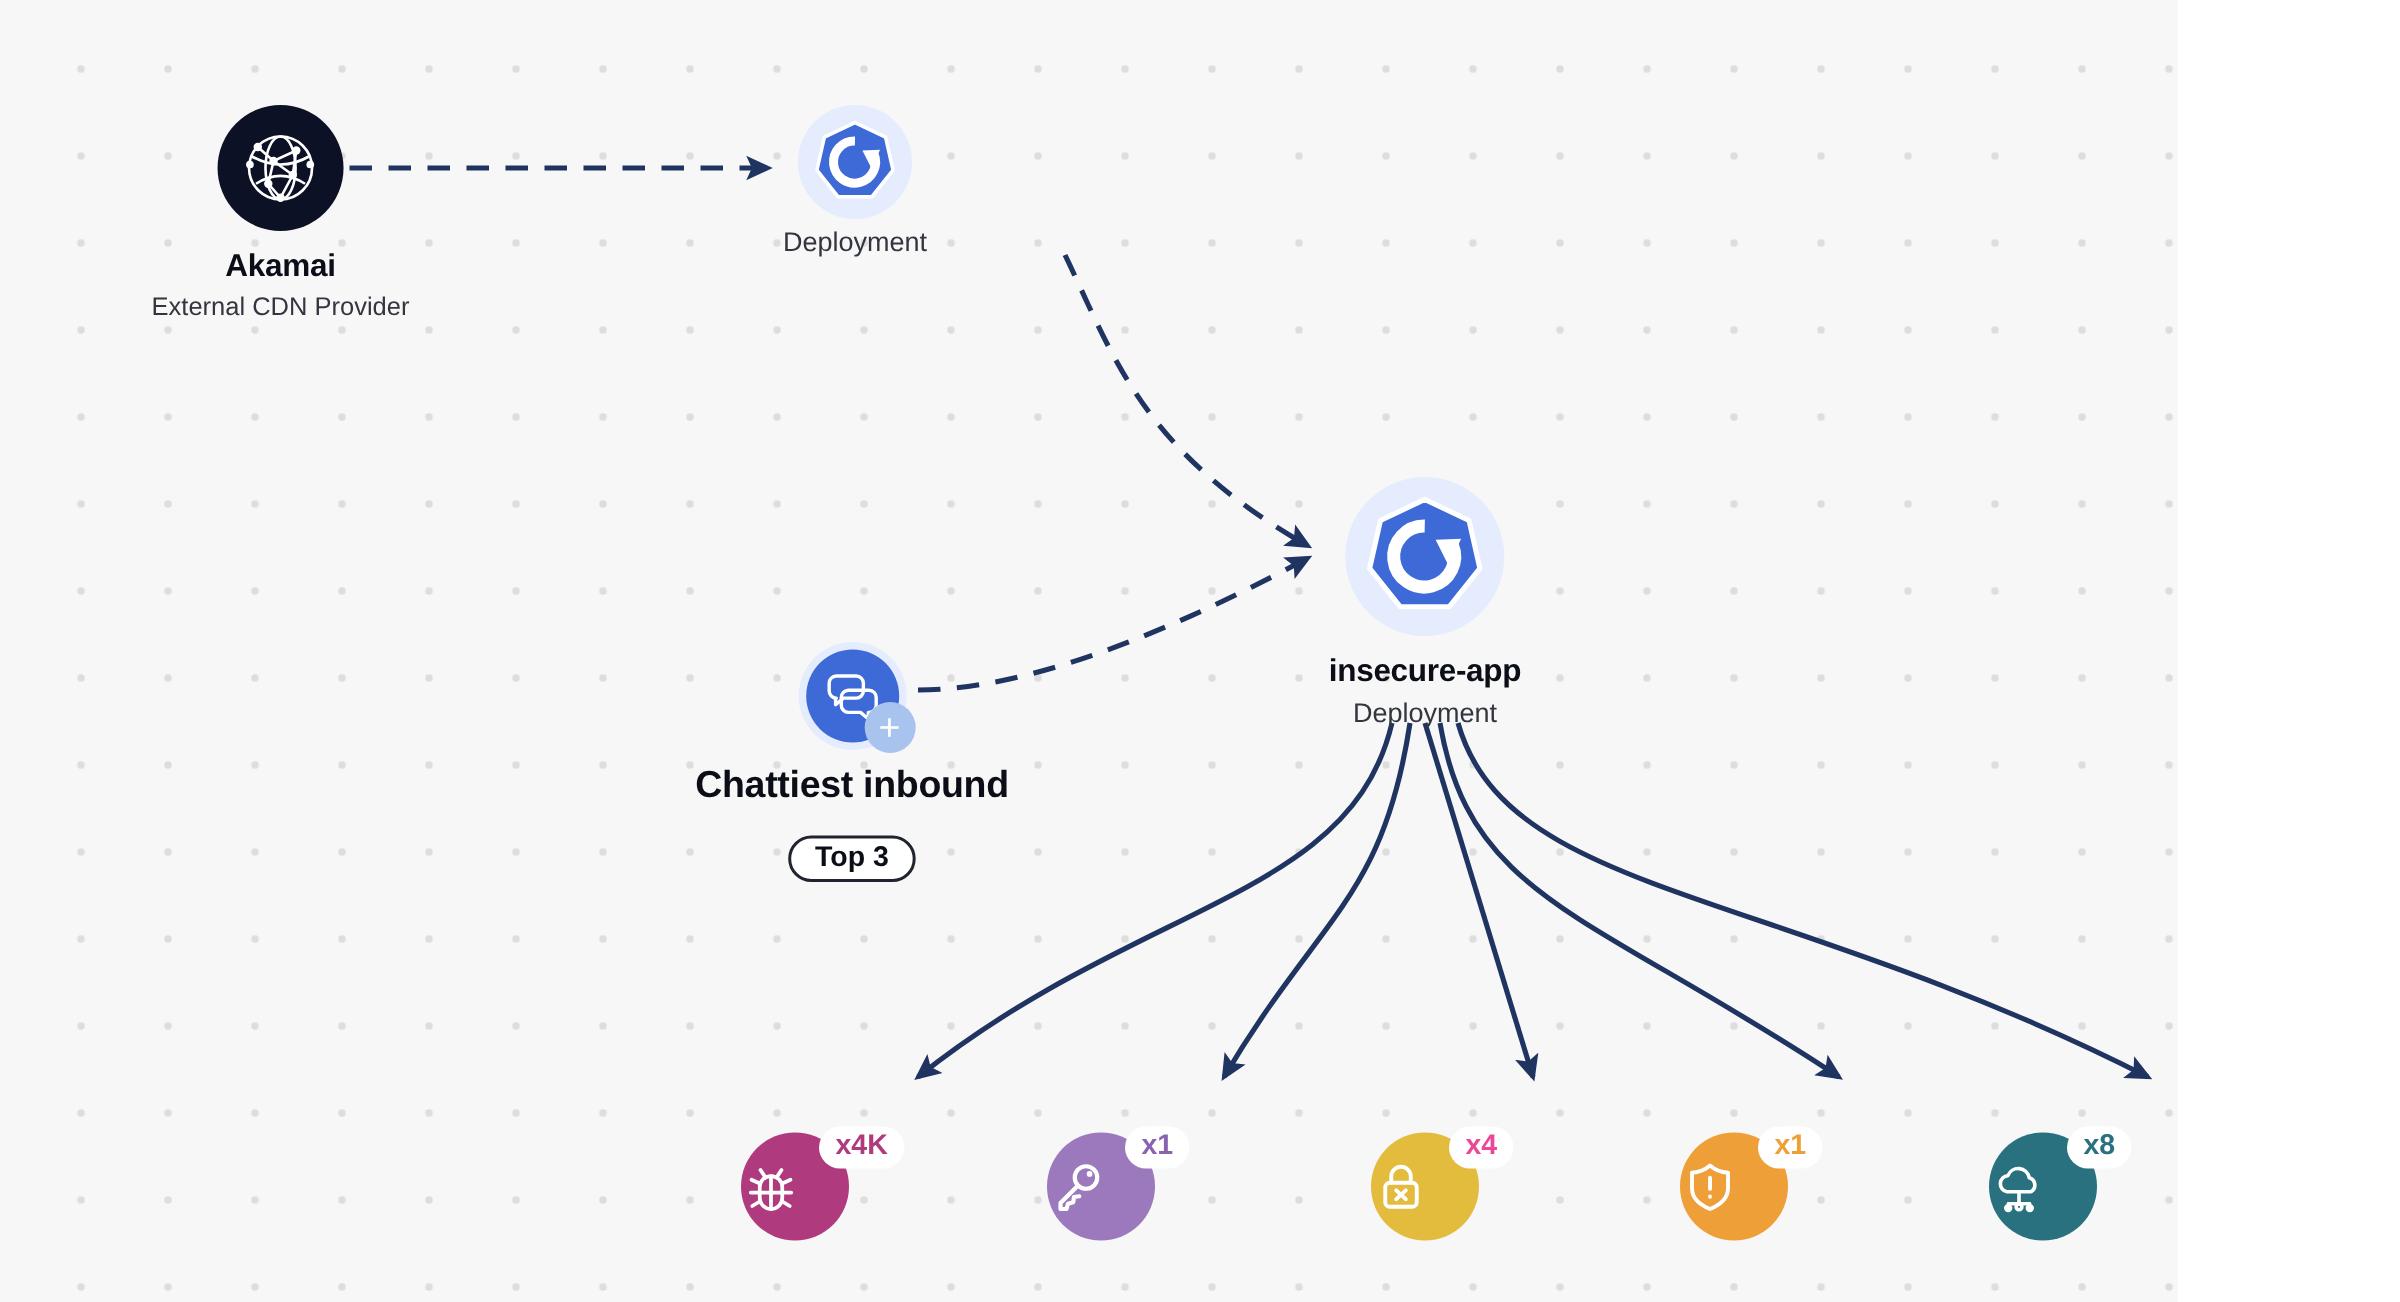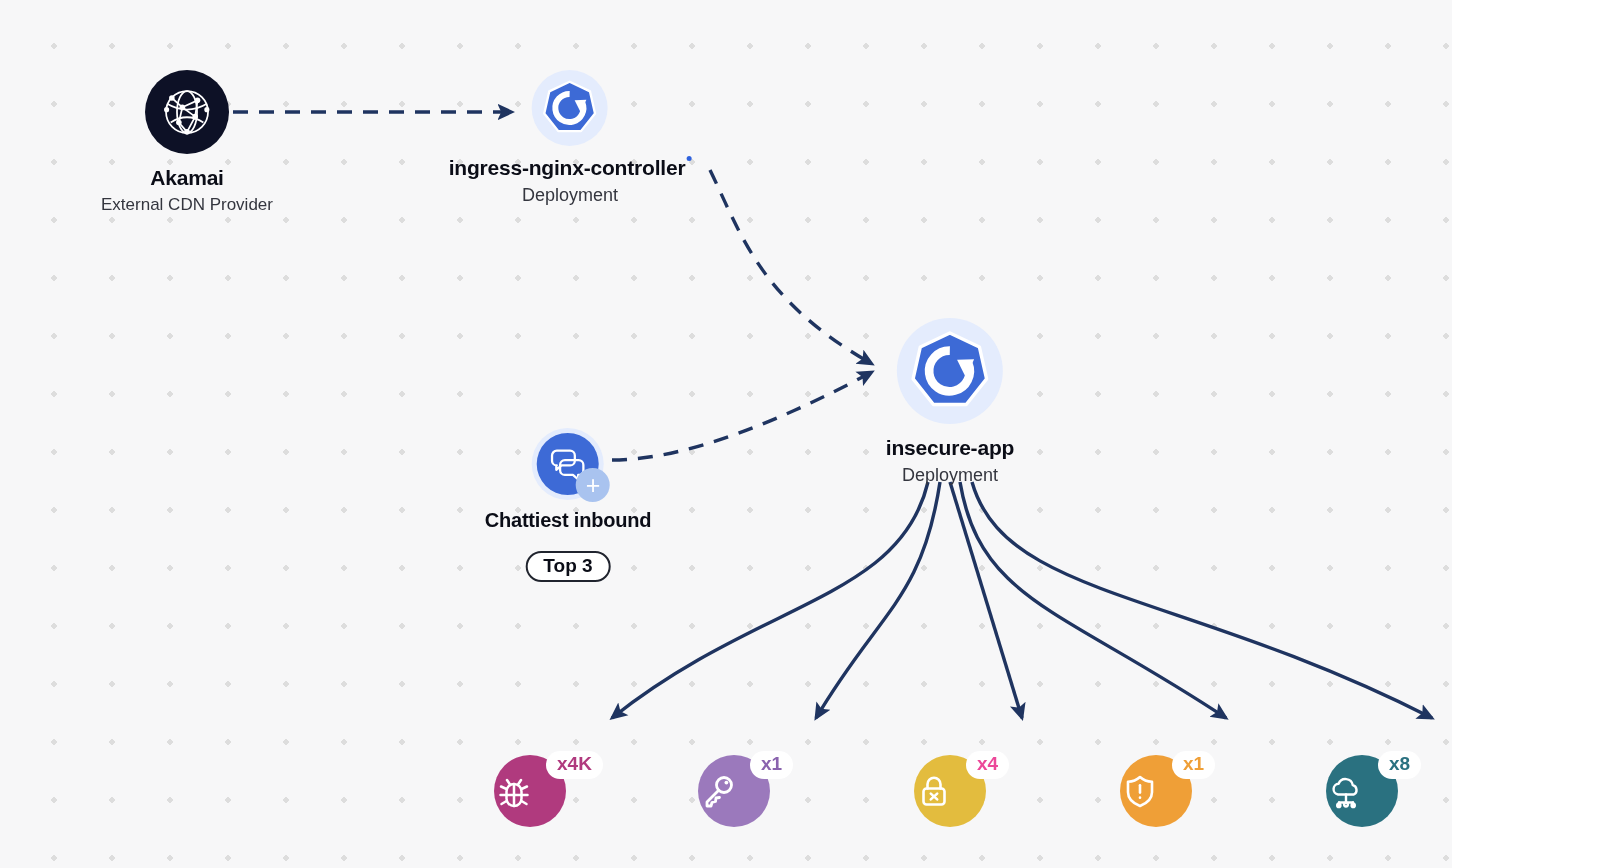--- a/index.html
+++ b/index.html
@@ -86,21 +86,21 @@
   .plus-badge {
     position: absolute;
     right: -6px; bottom: -2px;
     width: 34px; height: 34px; border-radius: 50%;
     background: #a9c3ef;
     display: flex; align-items: center; justify-content: center;
     color: #ffffff;
     font-size: 25px; font-weight: 300;
     line-height: 1;
   }
-  #node-chat .node-title { font-size: 20px; margin-top: 9px; }
+  #node-chat .node-title { font-size: 25px; margin-top: 9px; }
   .pill-badge {
     margin-top: 19px;
     border: 2px solid #20242e;
     border-radius: 999px;
     background: #ffffff;
     padding: 2px 16px 3px;
     font-size: 19px; font-weight: bold;
     color: #0b0d17;
     line-height: 1.15;
   }
@@ -187,23 +187,20 @@
     <div class="node-sub">External CDN Provider</div>
   </div>
 
   <div class="node" id="node-ingress">
     <div class="halo">
       <svg width="58" height="58" viewBox="0 0 64 64">
         <path d="M32 3 L54.5 13.7 L60 38 L44.5 57.5 L19.5 57.5 L4 38 L9.5 13.7 Z" fill="#3d6ad6" stroke="#ffffff" stroke-width="2.6" stroke-linejoin="round"></path>
         <path d="M32 16.5 A15.5 15.5 0 1 0 46 26" fill="none" stroke="#ffffff" stroke-width="6.6" stroke-linecap="butt"></path>
         <path d="M37.5 23.5 L50.5 23 L44 36.5 Z" fill="#ffffff"></path>
       </svg>
-    </div>
-    <div class="node-title">
-      <span>ingress-nginx-controller</span><span class="blue-dot"></span>
     </div>
     <div class="node-sub">Deployment</div>
   </div>
 
   <div class="node" id="node-app">
     <div class="halo">
       <svg width="84" height="84" viewBox="0 0 64 64">
         <path d="M32 3 L54.5 13.7 L60 38 L44.5 57.5 L19.5 57.5 L4 38 L9.5 13.7 Z" fill="#3d6ad6" stroke="#ffffff" stroke-width="2.6" stroke-linejoin="round"></path>
         <path d="M32 16.5 A15.5 15.5 0 1 0 46 26" fill="none" stroke="#ffffff" stroke-width="6.6" stroke-linecap="butt"></path>
         <path d="M37.5 23.5 L50.5 23 L44 36.5 Z" fill="#ffffff"></path>

